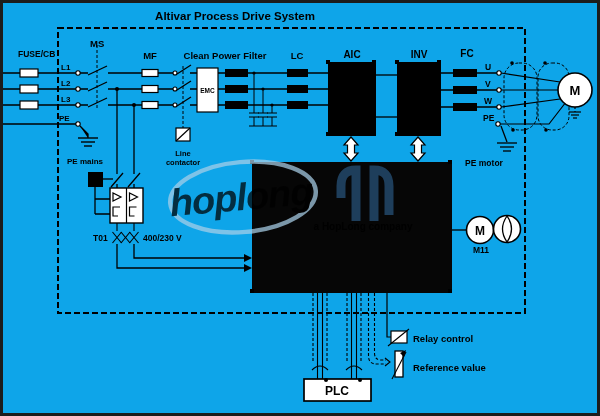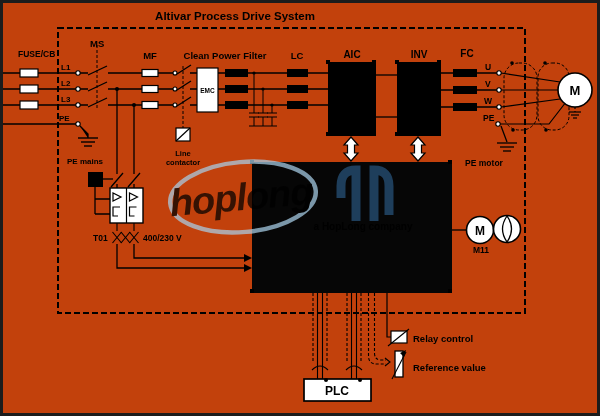--- a/index.html
+++ b/index.html
@@ -1,16 +1,16 @@
 <!DOCTYPE html>
 <html><head>
 <meta charset="utf-8">
 <style>
   html,body{margin:0;padding:0;background:#e9e9e9;}
-  .stage{position:relative;width:600px;height:416px;background:#c2410c;
+  .stage{position:relative;width:600px;height:416px;background:#0ea5e9;
          box-sizing:border-box;border:3px solid #1c1c1c;overflow:hidden;
          font-family:"Liberation Sans", sans-serif;}
   svg{position:absolute;left:0;top:0;}
   svg text{font-family:"Liberation Sans", sans-serif;fill:#000;}
   .lbl{font-weight:bold;}
   .wm-text{font-style:italic;font-weight:bold;letter-spacing:-1px;}
 </style>
 </head>
 <body>
 

